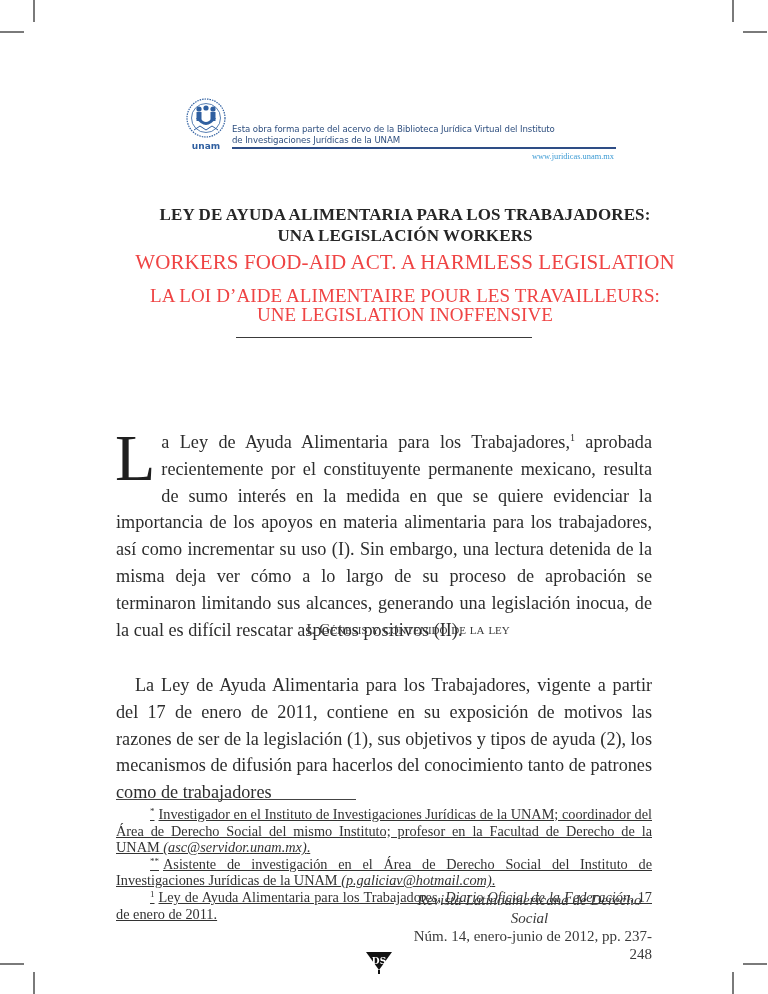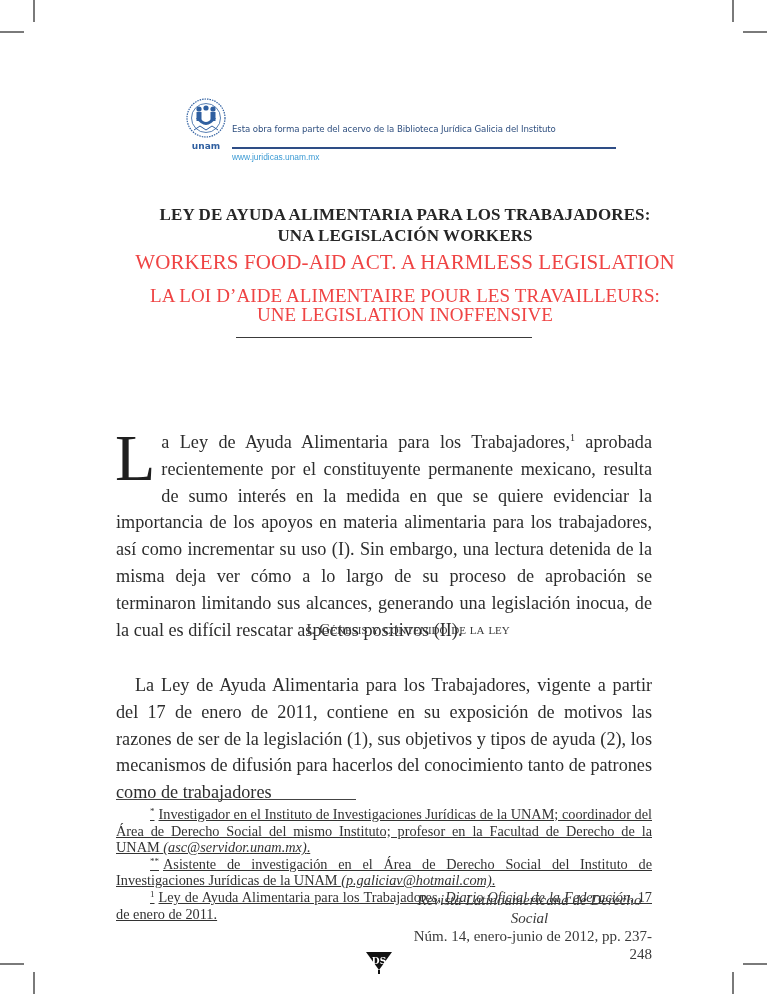--- a/index.html
+++ b/index.html
@@ -11,22 +11,22 @@
   .crop { position: absolute; background: #7a7a7a; }
   .crop.v { width: 1.5px; height: 22px; }
   .crop.h { height: 1.5px; width: 24px; }
 
   
   .logo { position: absolute; left: 182px; top: 96px; width: 48px; height: 56px; }
   .hdr-text { position: absolute; left: 232px; top: 124px; width: 390px;
     font-family: "DejaVu Sans", "Liberation Sans", sans-serif; font-size: 8.6px; line-height: 10.5px;
     color: #2f4f7f; letter-spacing: -0.1px; }
   .hdr-rule { position: absolute; left: 232px; top: 147px; width: 384px; height: 2px; background: #2e4d86; }
-  .hdr-url { position: absolute; left: 232px; top: 152px; width: 382px; text-align: left;
-    font-family: Liberation Sans, sans-serif; font-size: 8.4px; color: #3d9bd4; }
+  .hdr-url { position: absolute; left: 232px; top: 152px; width: 382px; text-align: right;
+    font-family: Liberation Serif, serif; font-size: 8.4px; color: #3d9bd4; }
 
   
   .center { position: absolute; left: 0; width: 768px; text-align: center; margin-left: 21px; }
   .title-es { top: 204px; font-size: 17px; font-weight: bold; line-height: 21px; color: #262626; letter-spacing: 0.1px; }
   .title-en { top: 252px; font-size: 21px; line-height: 20px; color: #ef4444; letter-spacing: 0.1px; }
   .title-fr { top: 286px; font-size: 19px; line-height: 19px; color: #ef4444; letter-spacing: 0.1px; }
   .title-rule { position: absolute; left: 236px; top: 337px; width: 296px; height: 1px; background: #3a3a3a; }
   .authors { top: 346px; font-size: 15.5px; line-height: 21px; color: #333; }
   .sc { font-variant: small-caps; }
 
@@ -67,21 +67,22 @@
     <circle cx="24" cy="12" r="2.6" fill="#2f5fa0"></circle>
     <circle cx="31" cy="13" r="2.6" fill="#2f5fa0"></circle>
     <rect x="14.5" y="16" width="5" height="9" fill="#2f5fa0"></rect>
     <rect x="28.5" y="16" width="5" height="9" fill="#2f5fa0"></rect>
     <path d="M14 22 Q24 36 34 22 L30 22 Q24 30 18 22 Z" fill="#2f5fa0"></path>
     <path d="M12 34 L18 30 L24 34 L30 30 L36 34" fill="none" stroke="#2f5fa0" stroke-width="1"></path>
     <text x="24" y="53" text-anchor="middle" font-family="DejaVu Sans, sans-serif" font-size="9" font-weight="bold" fill="#2f5fa0">unam</text>
   </svg>
 </div>
 <div class="hdr-text">
-  <div>Esta obra forma parte del acervo de la Biblioteca Jurídica Galicia del Instituto</div>
+  <div>Esta obra forma parte del acervo de la Biblioteca Jurídica Virtual del Instituto</div>
+  <div>de Investigaciones Jurídicas de la UNAM</div>
 </div>
 <div class="hdr-rule"></div>
 <div class="hdr-url">www.juridicas.unam.mx</div>
 
 <div class="center title-es">
   <div>LEY DE AYUDA ALIMENTARIA PARA LOS TRABAJADORES:</div>
   <div>UNA LEGISLACIÓN WORKERS</div>
 </div>
 <div class="center title-en">WORKERS FOOD-AID ACT. A HARMLESS LEGISLATION</div>
 <div class="center title-fr">

